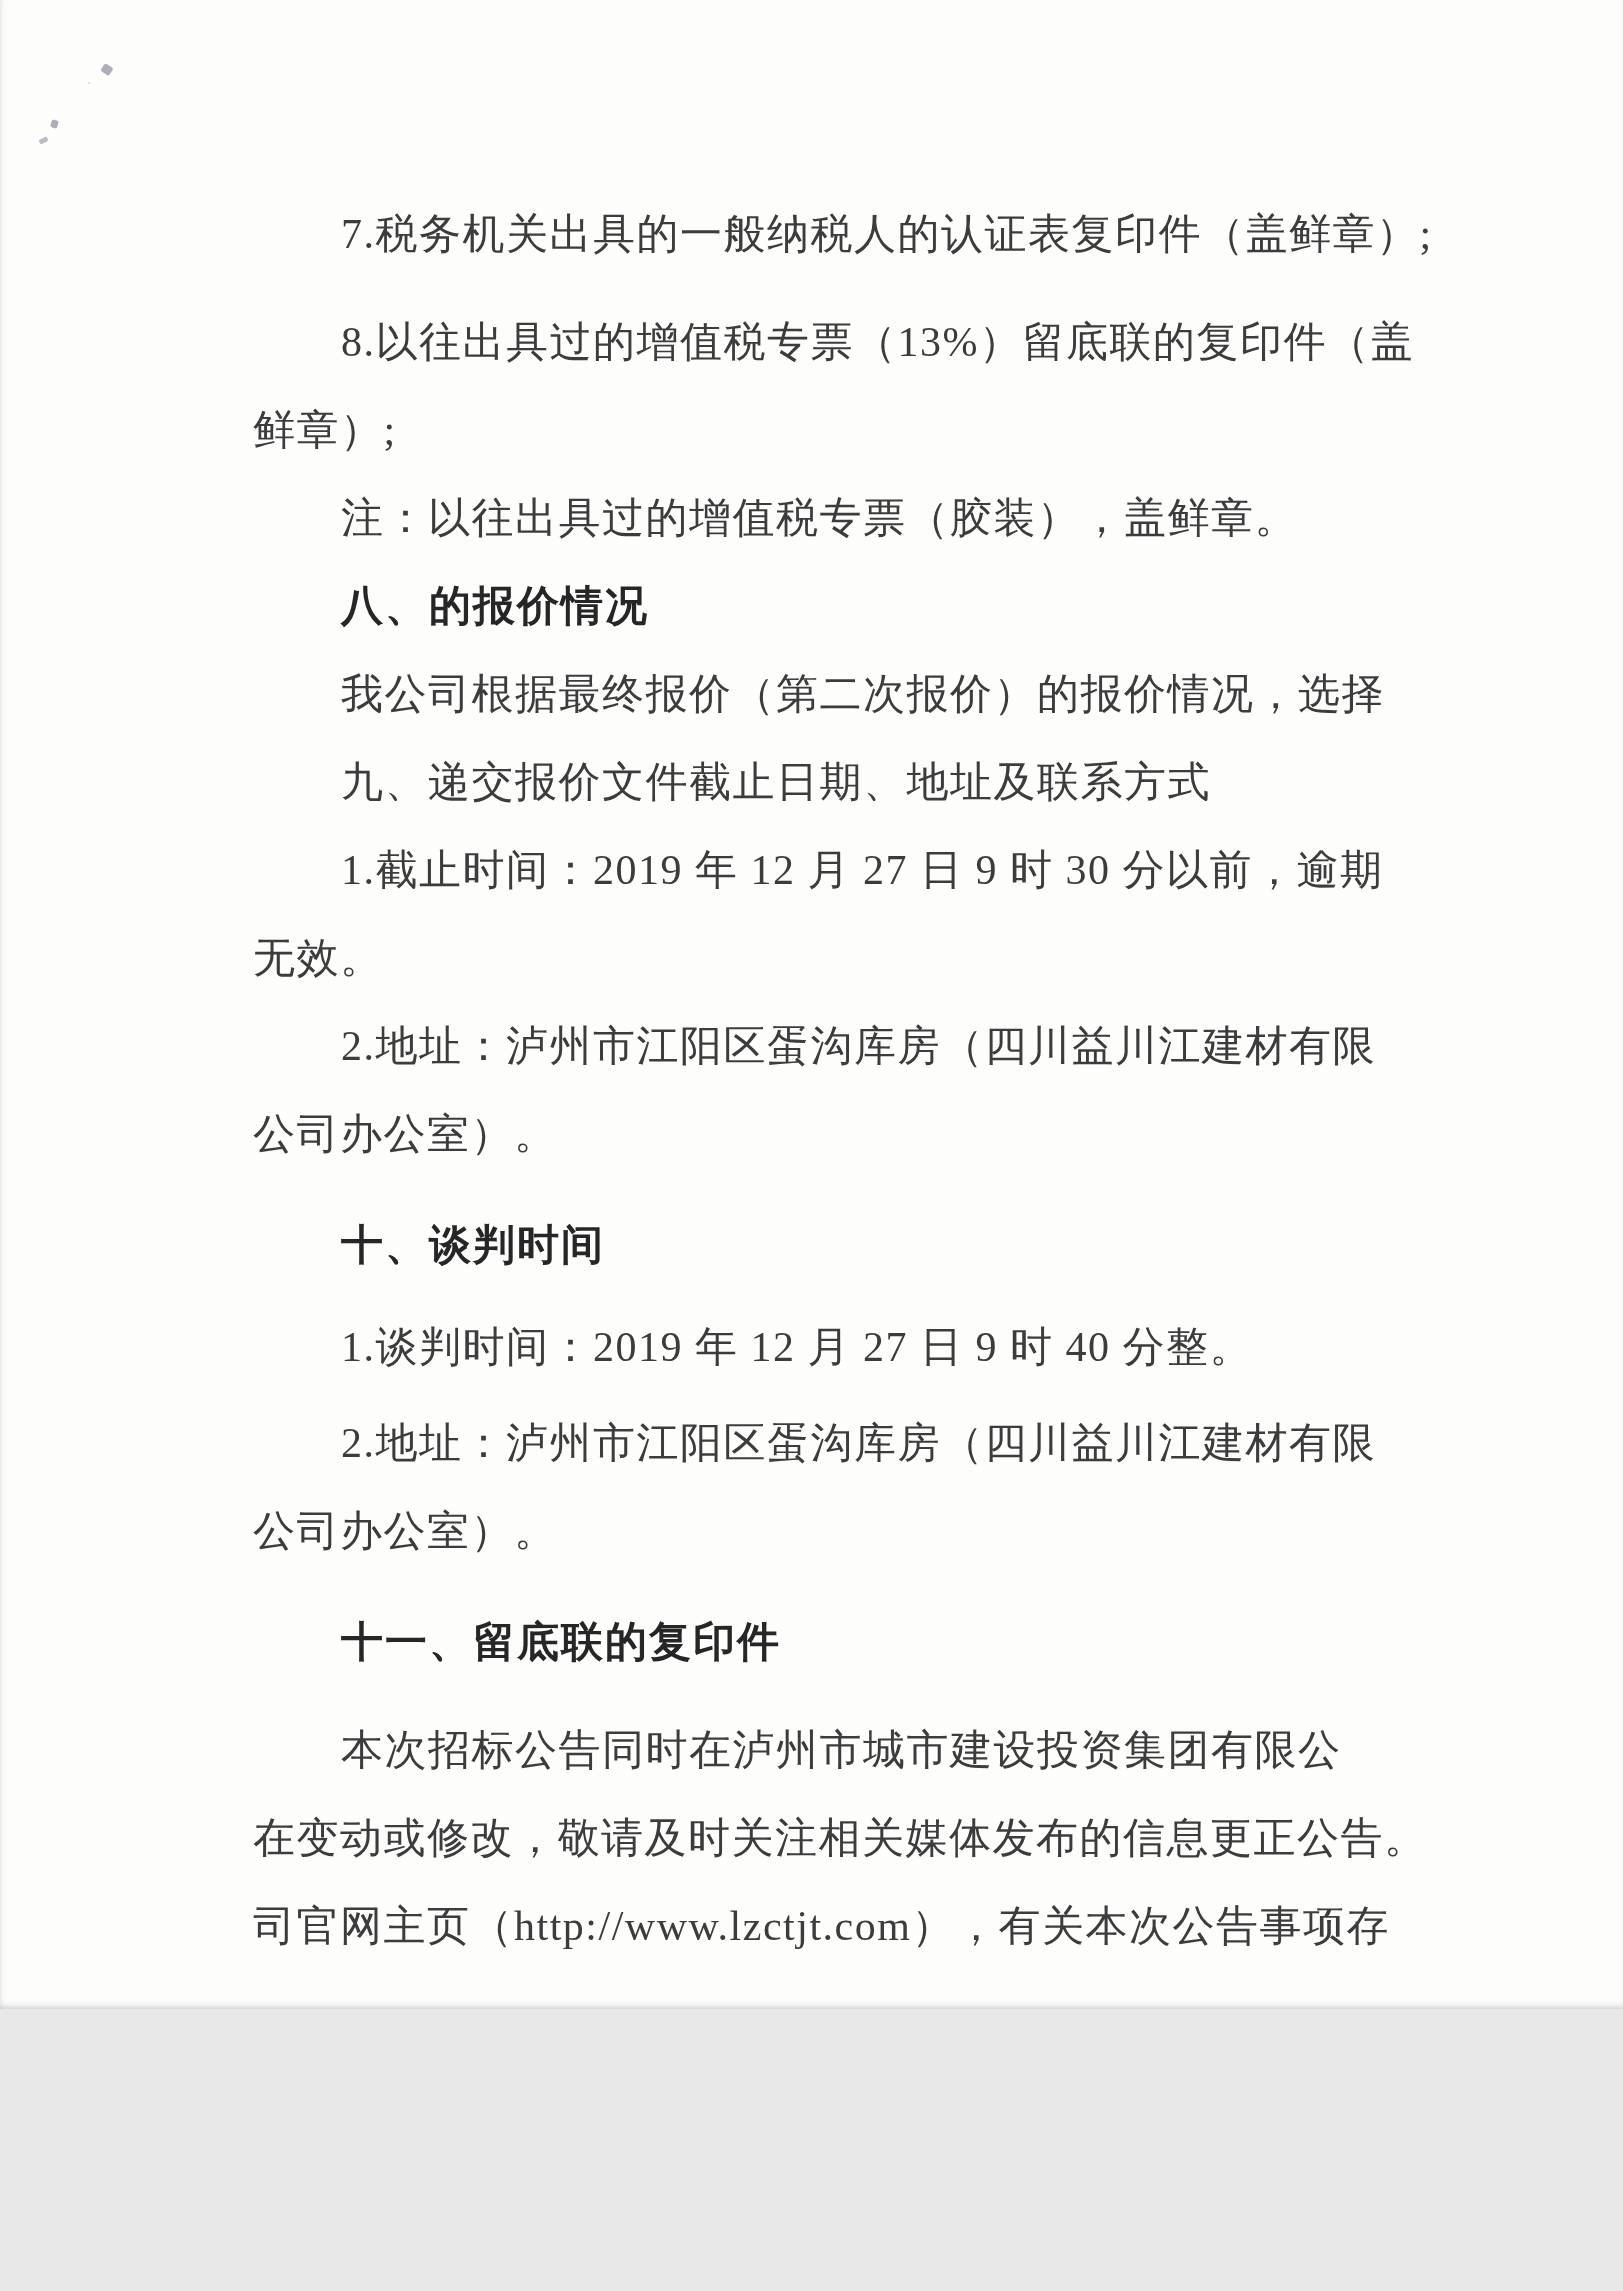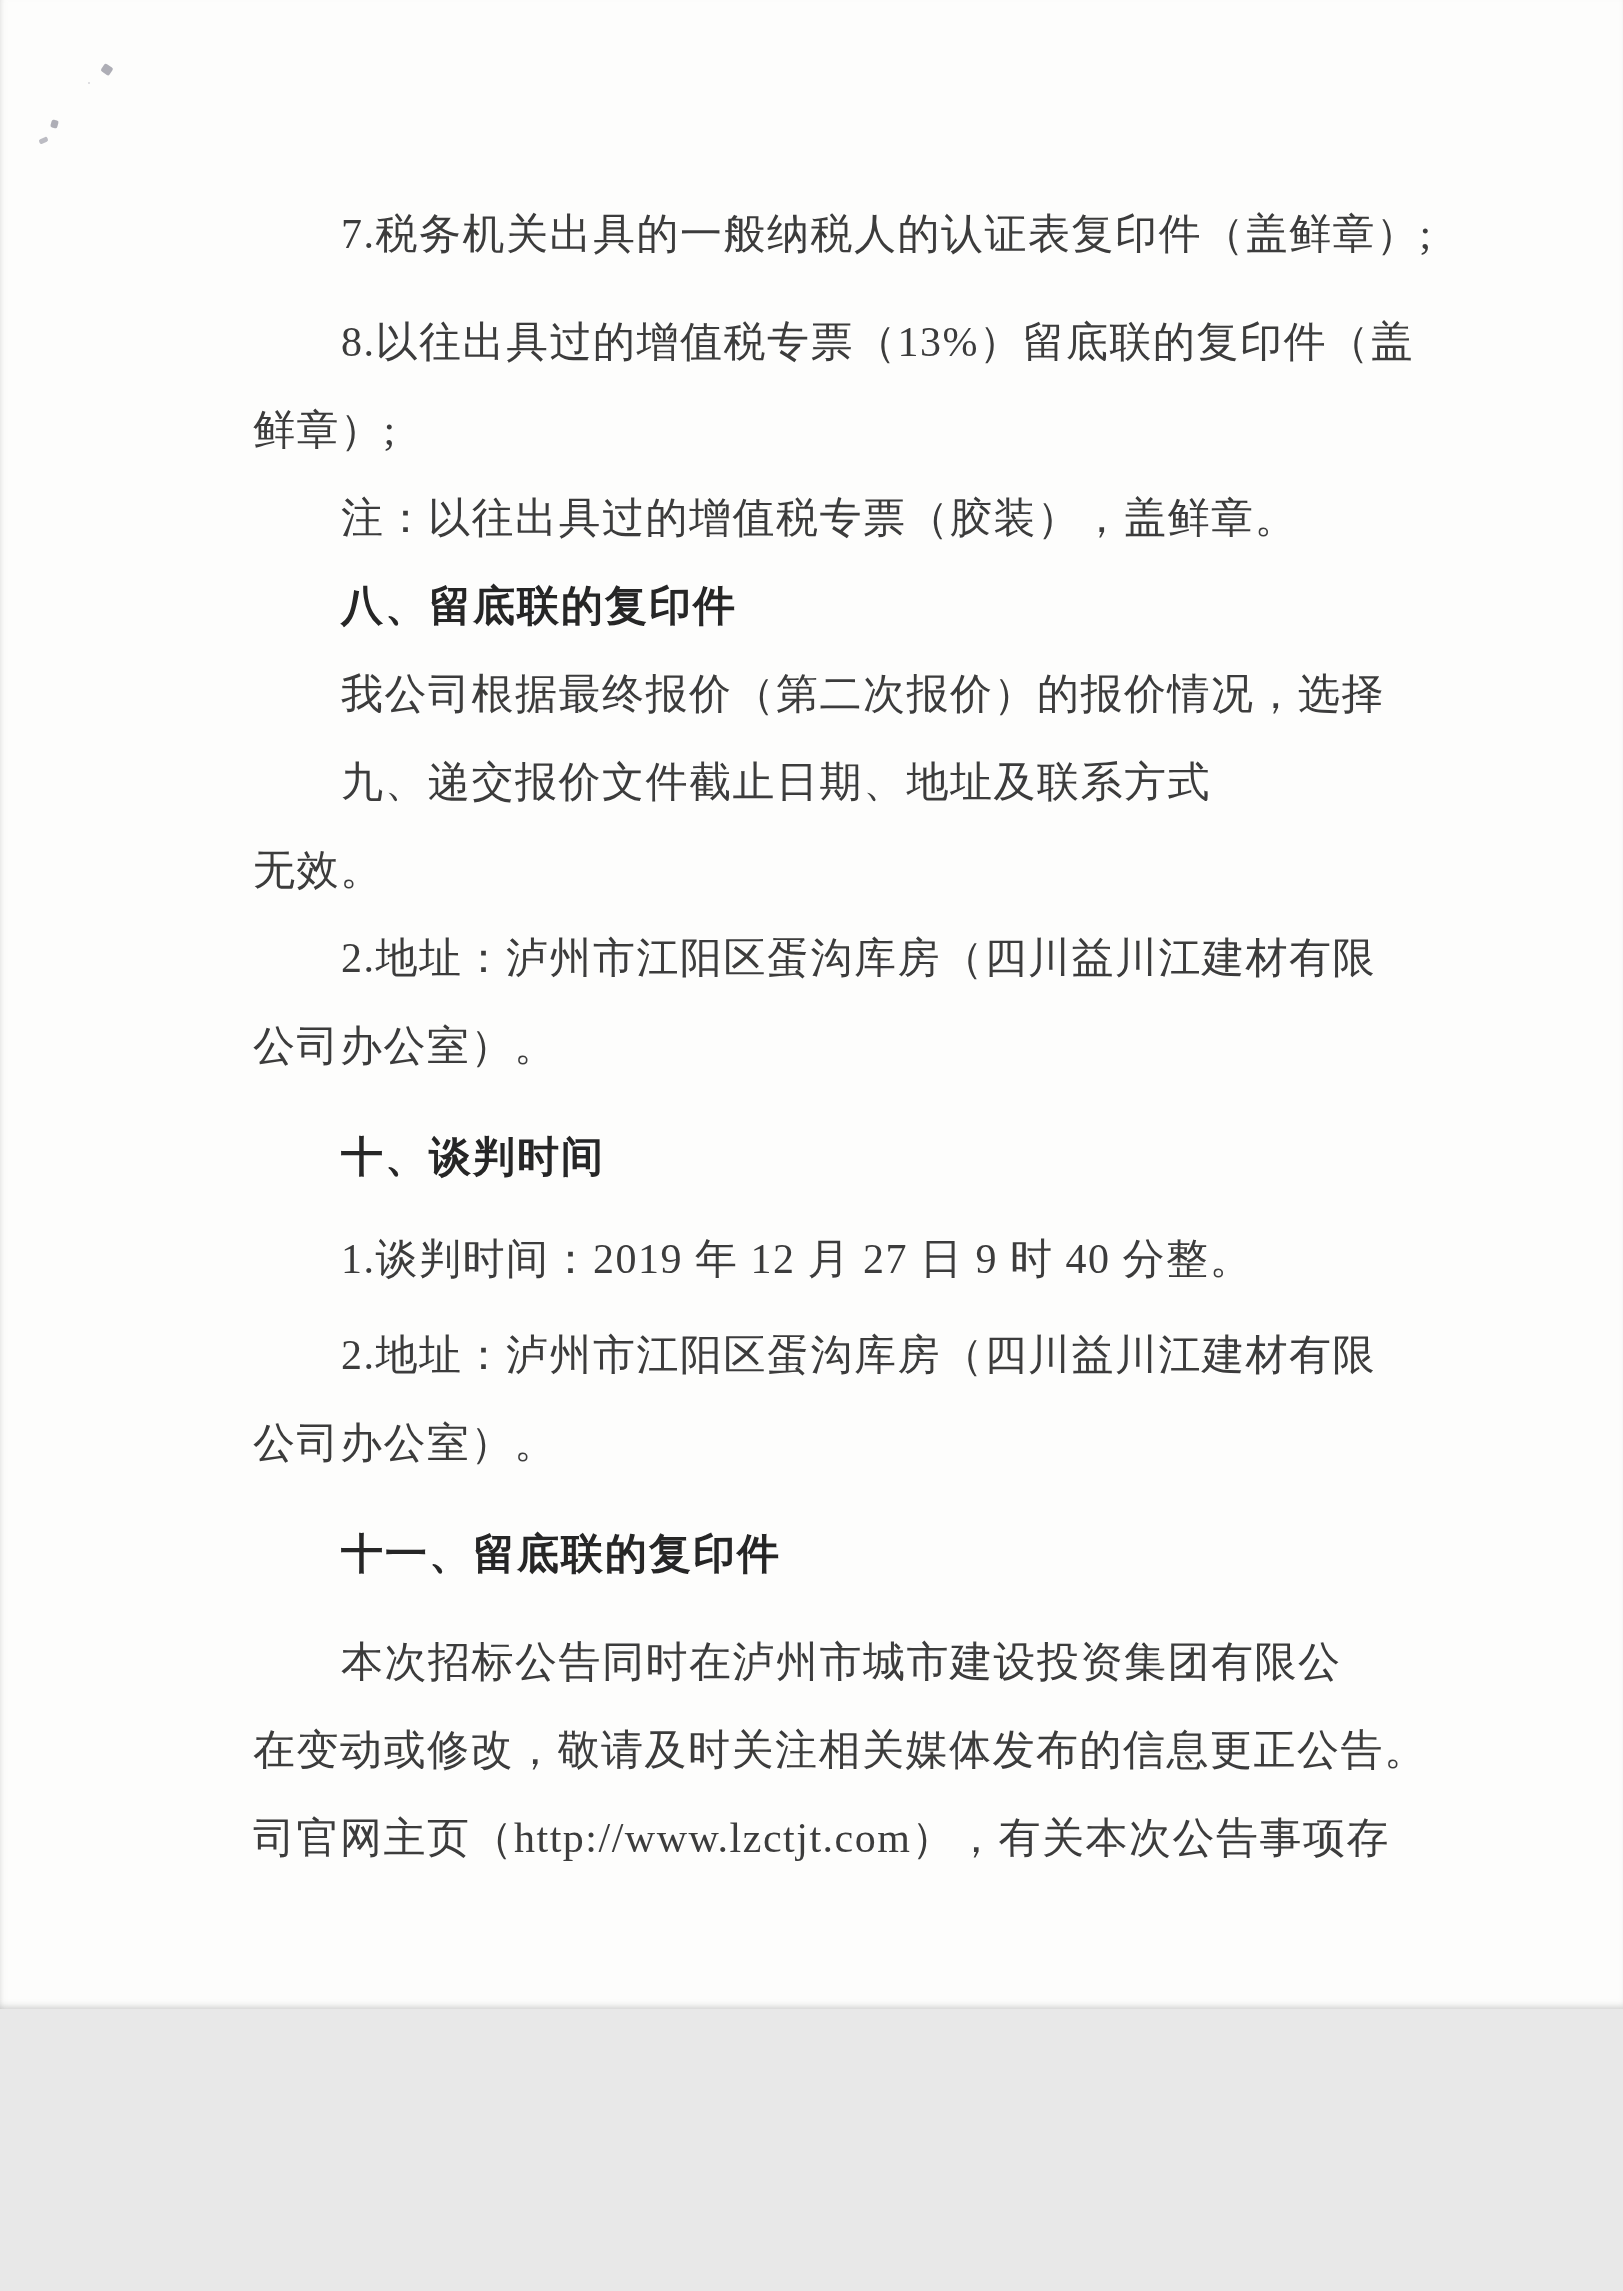--- a/index.html
+++ b/index.html
@@ -60,23 +60,24 @@
   <div class="speck a"></div>
   <div class="speck b"></div>
   <div class="speck c"></div>
   <div class="speck d"></div>
 
   <main class="content">
     <div class="line indent">7.税务机关出具的一般纳税人的认证表复印件（盖鲜章）;</div>
     <div class="line indent sp20">8.以往出具过的增值税专票（13%）留底联的复印件（盖</div>
     <div class="line">鲜章）;</div>
     <div class="line indent">注：以往出具过的增值税专票（胶装），盖鲜章。</div>
-    <div class="line indent h">八、留底联的复印件</div>
+    <div class="line indent h">八、的报价情况</div>
     <div class="line indent">我公司根据最终报价（第二次报价）的报价情况，选择</div>
     <div class="line indent">九、递交报价文件截止日期、地址及联系方式</div>
+    <div class="line indent">1.截止时间：2019 年 12 月 27 日 9 时 30 分以前，逾期</div>
     <div class="line">无效。</div>
     <div class="line indent">2.地址：泸州市江阳区蛋沟库房（四川益川江建材有限</div>
     <div class="line">公司办公室）。</div>
     <div class="line indent h sp24">十、谈判时间</div>
     <div class="line indent sp14">1.谈判时间：2019 年 12 月 27 日 9 时 40 分整。</div>
     <div class="line indent sp8">2.地址：泸州市江阳区蛋沟库房（四川益川江建材有限</div>
     <div class="line">公司办公室）。</div>
     <div class="line indent h sp24">十一、留底联的复印件</div>
     <div class="line indent sp20">本次招标公告同时在泸州市城市建设投资集团有限公</div>
     <div class="line">在变动或修改，敬请及时关注相关媒体发布的信息更正公告。</div>

